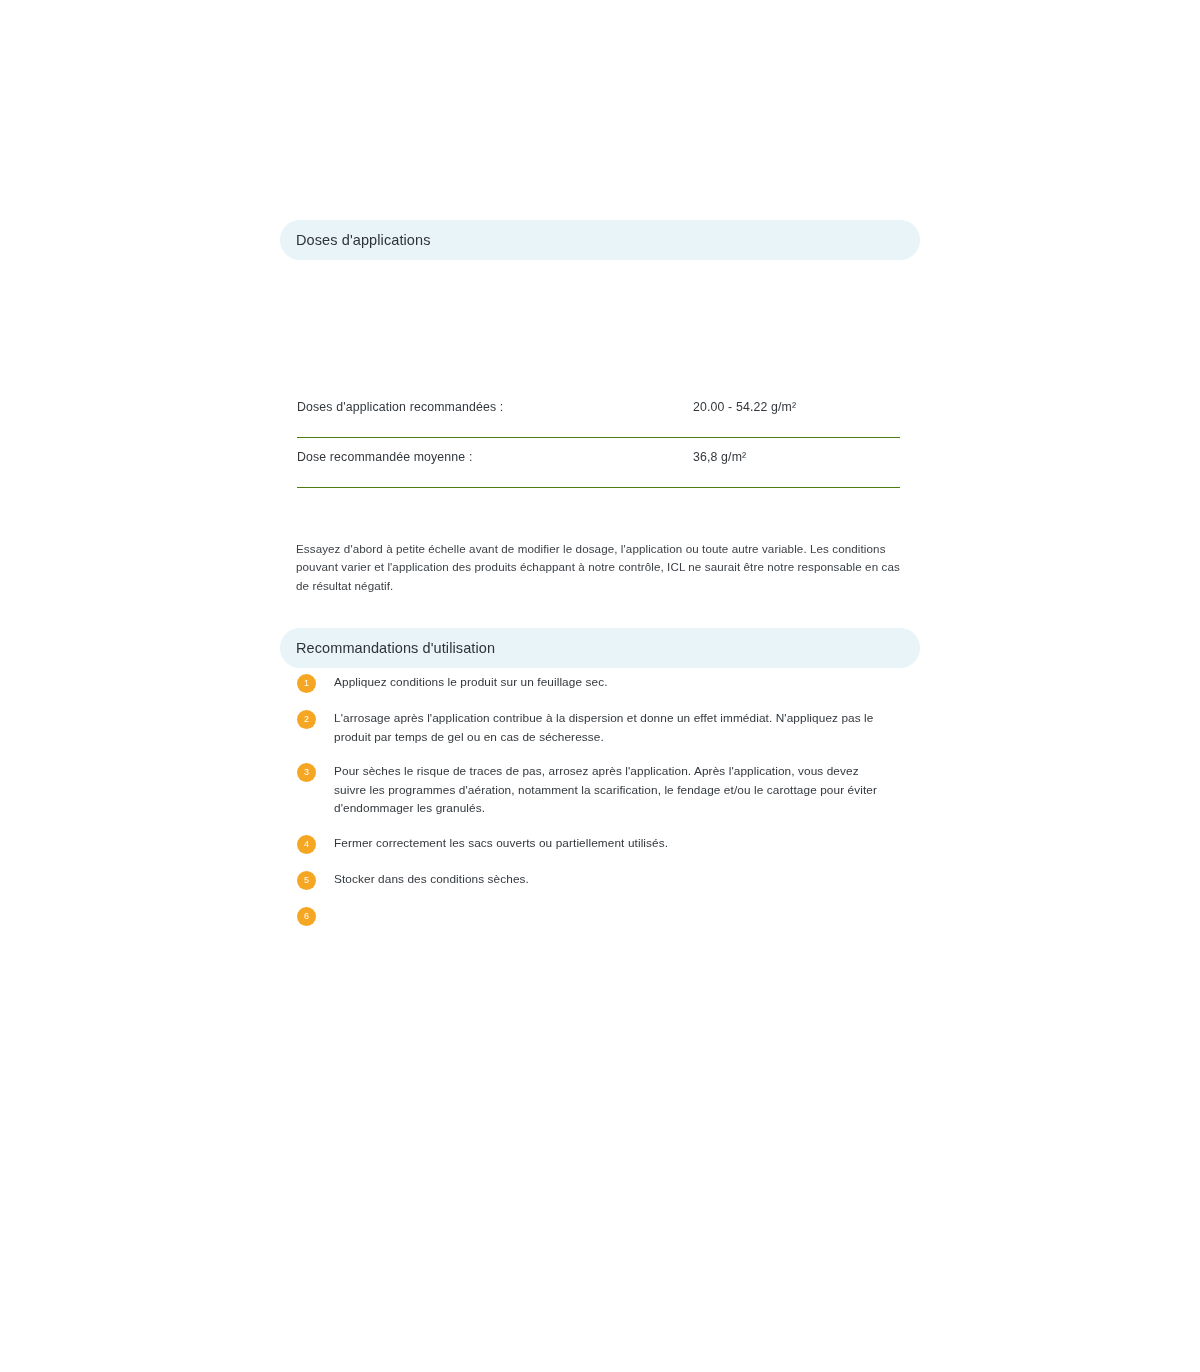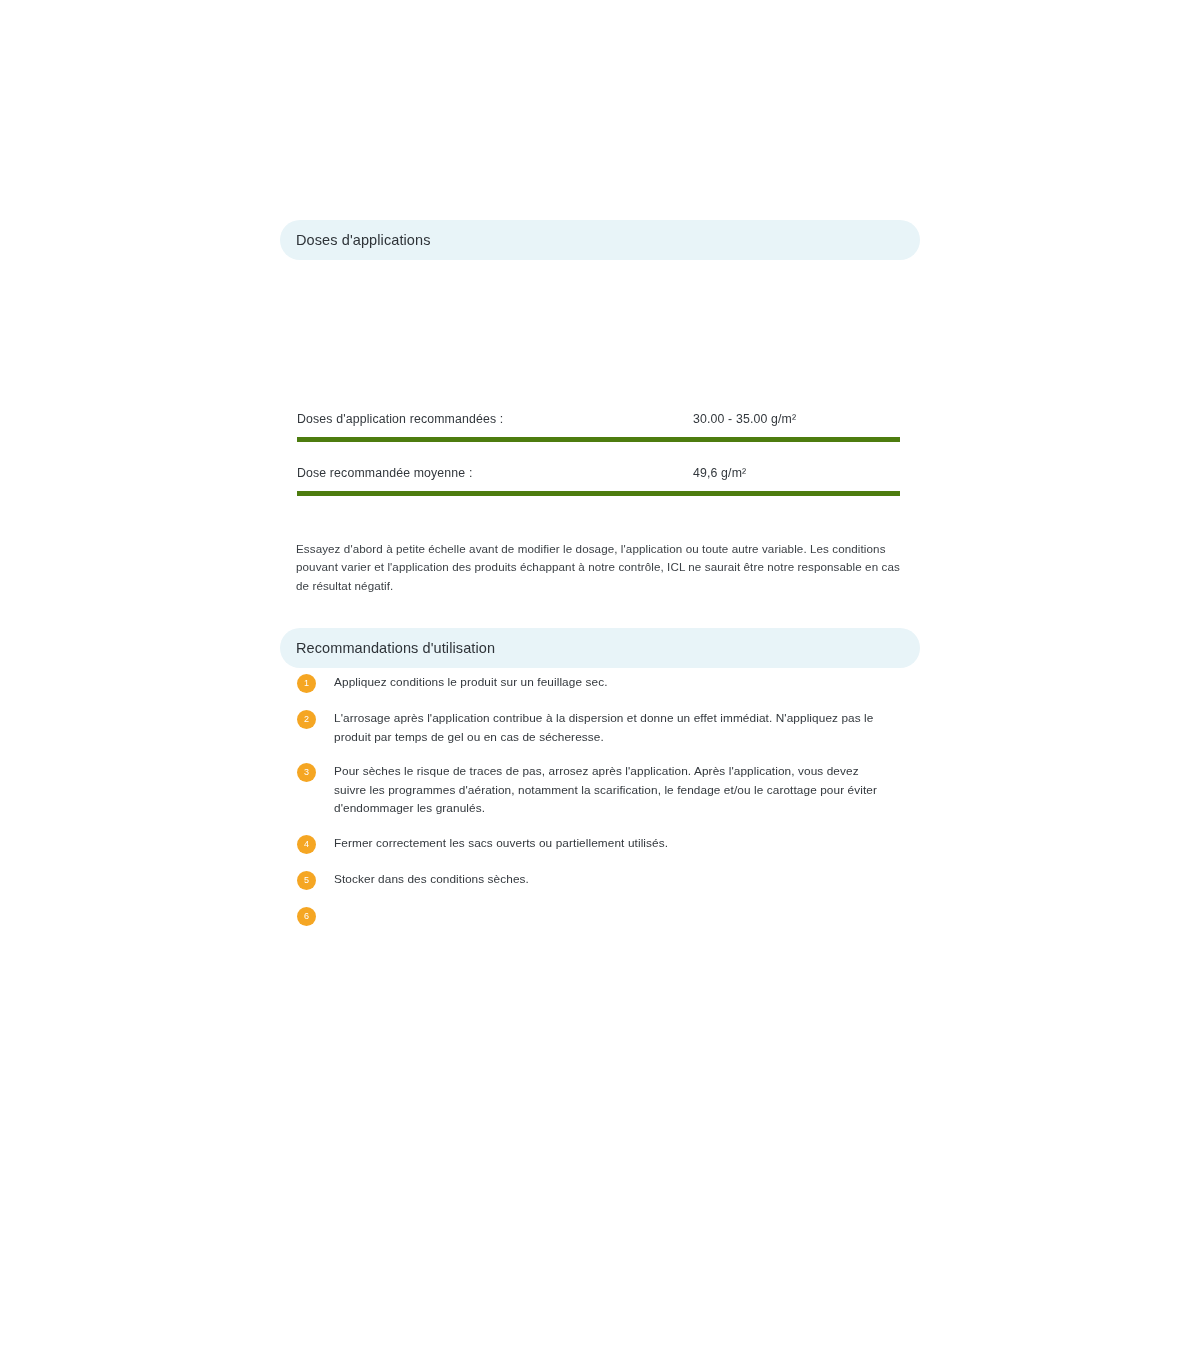--- a/index.html
+++ b/index.html
@@ -49,23 +49,23 @@
 
   
   .dose-table {
     position: absolute;
     left: 297px;
     top: 400px;
     width: 603px;
   }
   .dose-row {
     display: flex;
-    align-items: center;
+    align-items: flex-start;
     height: 37px;
-    border-bottom: 5px solid #4d7c0f;
+    border-bottom: 1px solid #4d7c0f;
   }
   .dose-row:first-child {
     border-top: none;
   }
   .dose-label {
     width: 396px;
     font-size: 12.3px;
     color: #33383d;
     letter-spacing: 0.15px;
   }
@@ -127,26 +127,26 @@
 
 <div class="page">
 
   <div class="section-pill" id="pill-doses">
     <span class="title">Doses d'applications</span>
   </div>
 
   <div class="dose-table">
     <div class="dose-row">
       <span class="dose-label">Doses d'application recommandées :</span>
-      <span class="dose-value">30.00 - 35.00 g/m²</span>
+      <span class="dose-value">20.00 - 54.22 g/m²</span>
     </div>
     <div class="row-spacer"></div>
     <div class="dose-row">
       <span class="dose-label">Dose recommandée moyenne :</span>
-      <span class="dose-value">49,6 g/m²</span>
+      <span class="dose-value">36,8 g/m²</span>
     </div>
   </div>
 
   <p class="disclaimer">Essayez d'abord à petite échelle avant de modifier le dosage, l'application ou toute autre variable. Les conditions pouvant varier et l'application des produits échappant à notre contrôle, ICL ne saurait être notre responsable en cas de résultat négatif.</p>
 
   <div class="section-pill" id="pill-reco">
     <span class="title">Recommandations d'utilisation</span>
   </div>
 
   <div class="reco-list">

